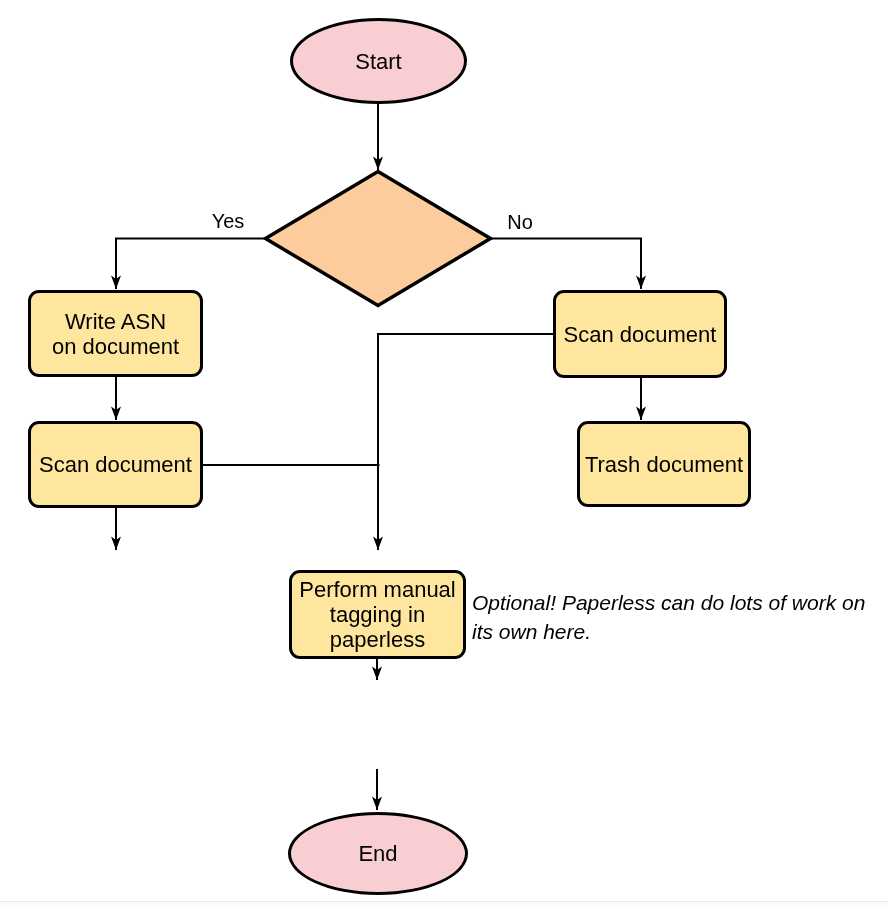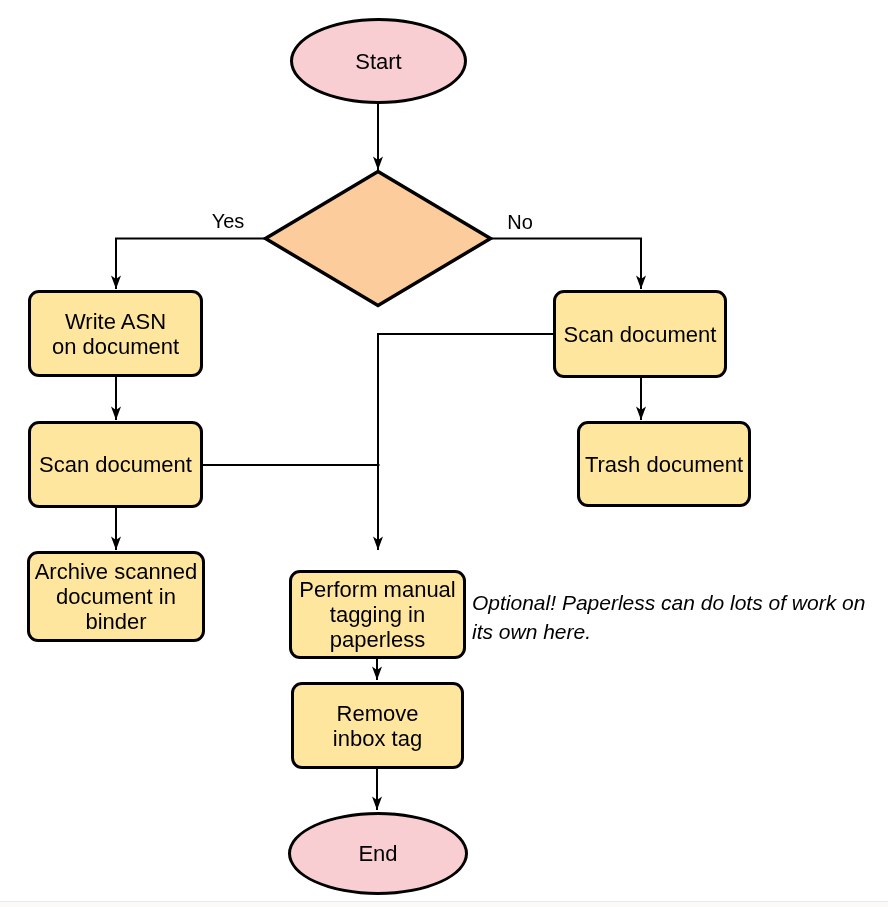--- a/index.html
+++ b/index.html
@@ -138,44 +138,35 @@
 
   <div class="node process" style="left:28px; top:290px; width:175px; height:87px;">
     <span>Write ASN
 on document</span>
   </div>
 
   <div class="node process" style="left:28px; top:421px; width:175px; height:87px;">
     <span>Scan document</span>
   </div>
 
-  <div class="node process" style="left:27px; top:551px; width:178px; height:91px;">
-    <span>Archive scanned
-document in
-binder</span>
-  </div>
 
   <div class="node process" style="left:553px; top:290px; width:174px; height:88px;">
     <span>Scan document</span>
   </div>
 
   <div class="node process" style="left:553px; top:421px; width:174px; height:86px;margin-left:24px;">
     <span>Trash document</span>
   </div>
 
   <div class="node process" style="left:289px; top:570px; width:177px; height:89px;">
     <span>Perform manual
 tagging in
 paperless</span>
   </div>
 
-  <div class="node process" style="left:291px; top:682px; width:173px; height:87px;">
-    <span>Remove
-inbox tag</span>
-  </div>
 
   <div class="node terminal" style="left:288px; top:812px; width:180px; height:83px;">
     <span>End</span>
   </div>
 
   <div class="annotation">Optional! Paperless can do lots of work on
 its own here.</div>
 
   <div class="bottom-edge"></div>
 

